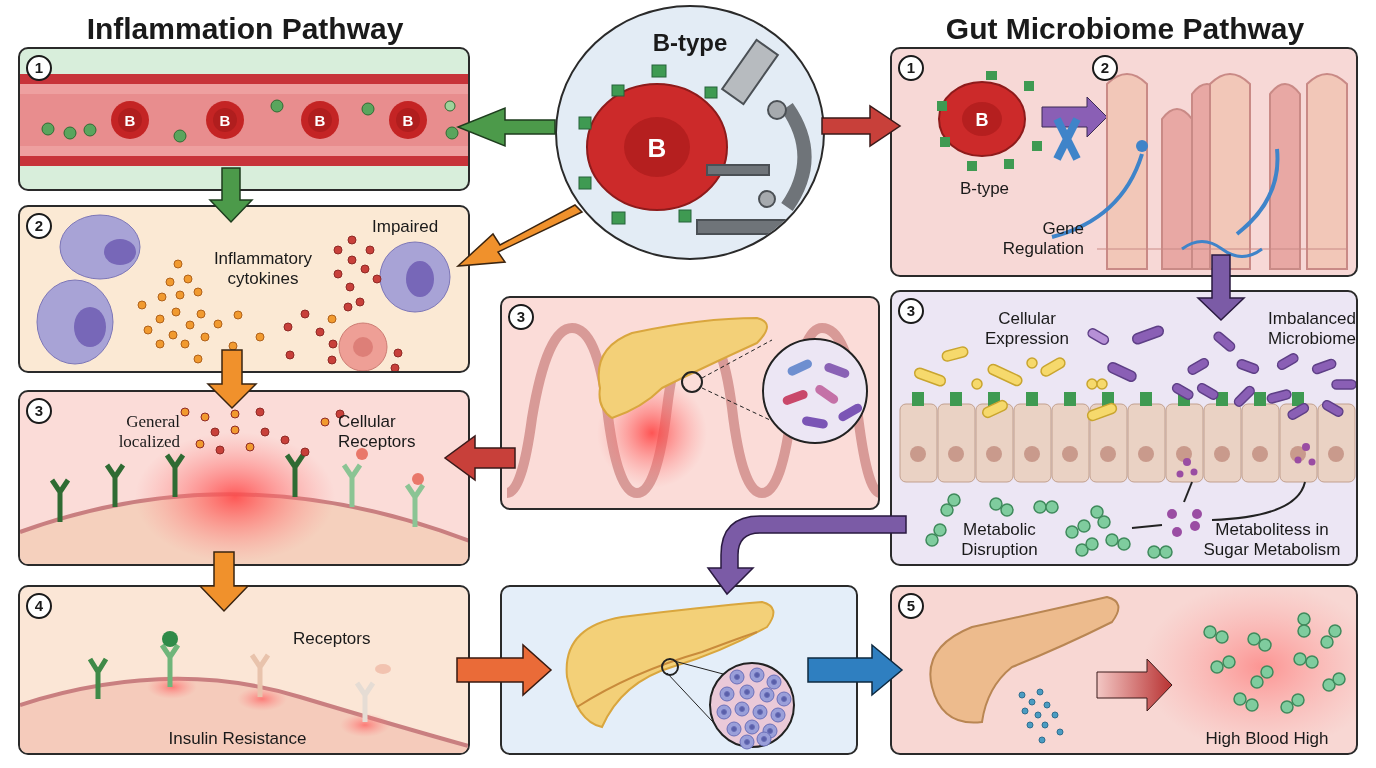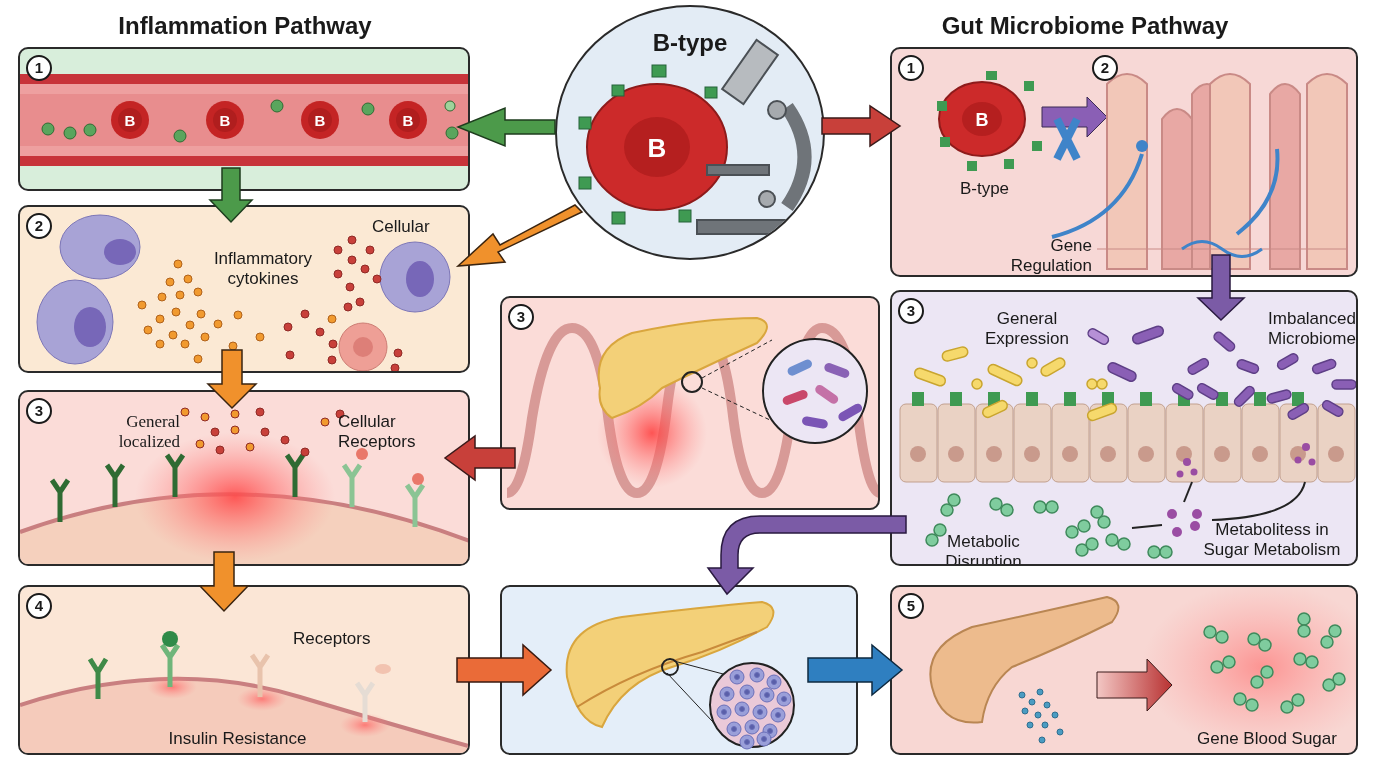--- a/index.html
+++ b/index.html
@@ -1,30 +1,30 @@
 <!DOCTYPE html>
 <html><head>
 <meta charset="utf-8">
 <style>
   html,body{margin:0;padding:0;background:#ffffff;}
   body{width:1376px;height:768px;position:relative;overflow:hidden;font-family:"Liberation Sans",sans-serif;color:#1a1a1a;}
-  .title{position:absolute;font-size:24px;font-weight:bold;text-align:center;}
+  .title{position:absolute;font-size:30px;font-weight:bold;text-align:center;}
   .panel{position:absolute;border:2px solid #2a2a2a;border-radius:10px;overflow:hidden;box-sizing:border-box;}
   .num{position:absolute;left:6px;top:6px;width:22px;height:22px;border:2px solid #1a1a1a;border-radius:50%;background:#fff;font-weight:bold;font-size:15px;text-align:center;line-height:22px;z-index:3;}
   .lbl{position:absolute;font-size:17px;line-height:20px;z-index:3;}
   .lbl.c{text-align:center;}
   .lbl.r{text-align:right;}
   svg{position:absolute;left:0;top:0;}
   .ovl{position:absolute;left:0;top:0;pointer-events:none;}
 </style>
 </head>
 <body>
 
 <div class="title" style="left:20px;top:12px;width:450px;">Inflammation Pathway</div>
-<div class="title" style="left:860px;top:12px;width:450px;">Gut Microbiome Pathway</div>
+<div class="title" style="left:900px;top:12px;width:450px;">Gut Microbiome Pathway</div>
 
 <div class="panel" style="left:18px;top:47px;width:452px;height:144px;background:#d8eedb;">
   <div class="num">1</div>
   <svg width="452" height="144">
     <rect x="0" y="25" width="452" height="92" fill="#c7343a"></rect>
     <rect x="0" y="35" width="452" height="72" fill="#eea0a0"></rect>
     <rect x="0" y="45" width="452" height="52" fill="#e88d8e"></rect>
     <g>
       <g transform="translate(110,71)">
           <circle r="19" fill="#c42424"></circle>
@@ -118,21 +118,21 @@
         <circle cx="268" cy="120" r="4"></circle>
         <circle cx="300" cy="125" r="4"></circle>
         <circle cx="313" cy="137" r="4"></circle>
         <circle cx="270" cy="148" r="4"></circle>
         <circle cx="312" cy="153" r="4"></circle>
         <circle cx="378" cy="146" r="4"></circle>
         <circle cx="375" cy="161" r="4"></circle>
     </g>
   </svg>
   <div class="lbl c" style="left:178px;top:42px;width:130px;">Inflammatory cytokines</div>
-  <div class="lbl" style="left:352px;top:10px;">Cellular</div>
+  <div class="lbl" style="left:352px;top:10px;">Impaired</div>
 </div>
 
 <div class="panel" style="left:18px;top:390px;width:452px;height:176px;background:#fbdcd8;">
   <div class="num">3</div>
   <svg width="452" height="176">
     <defs>
         <radialGradient id="glow1">
           <stop offset="0" stop-color="#ff4a4a" stop-opacity="0.9"></stop>
           <stop offset="1" stop-color="#ff8a8a" stop-opacity="0"></stop>
         </radialGradient>
@@ -326,21 +326,21 @@
       <path d="M378 220 L378 45 Q393 25 408 45 L408 220 Z" fill="#e8a8a4"></path>
       <path d="M415 220 L415 35 Q435 15 455 35 L455 220 Z"></path>
     </g>
     <path d="M205 200 L455 200" stroke="#c98a86"></path>
     <path d="M160 188 Q230 170 250 105" fill="none" stroke="#3f84c9" stroke-width="4"></path>
     <path d="M345 185 Q390 150 385 100" fill="none" stroke="#3f84c9" stroke-width="4"></path>
     <circle cx="250" cy="97" r="6" fill="#3f84c9"></circle>
     <path d="M290 200 Q310 185 330 200 Q350 215 370 200" fill="none" stroke="#3f84c9" stroke-width="3"></path>
   </svg>
   <div class="lbl c" style="left:55px;top:130px;width:75px;">B-type</div>
-  <div class="lbl r" style="left:80px;top:170px;width:120px;margin-top:17px;">Gene Regulation</div>
+  <div class="lbl r" style="left:72px;top:170px;width:120px;">Gene Regulation</div>
 </div>
 
 <div class="panel" style="left:890px;top:290px;width:468px;height:276px;background:#ece6f4;">
   <div class="num">3</div>
   <svg width="468" height="276">
     <g id="epithelium">
         <rect x="8" y="112" width="37" height="78" rx="6" fill="#ead2c4" stroke="#c2a08e"></rect>
         <circle cx="26" cy="162" r="8" fill="#c99a8c"></circle>
         <rect x="20" y="100" width="12" height="14" fill="#3f9a52"></rect>
         <rect x="46" y="112" width="37" height="78" rx="6" fill="#ead2c4" stroke="#c2a08e"></rect>
@@ -434,23 +434,23 @@
         <circle cx="205" cy="220" r="6"></circle>
         <circle cx="212" cy="230" r="6"></circle>
         <circle cx="220" cy="248" r="6"></circle>
         <circle cx="232" cy="252" r="6"></circle>
         <circle cx="190" cy="258" r="6"></circle>
         <circle cx="200" cy="252" r="6"></circle>
         <circle cx="262" cy="260" r="6"></circle>
         <circle cx="274" cy="260" r="6"></circle>
     </g>
   </svg>
-  <div class="lbl c" style="left:85px;top:17px;width:100px;">General Expression</div>
+  <div class="lbl c" style="left:85px;top:17px;width:100px;">Cellular Expression</div>
   <div class="lbl r" style="left:366px;top:17px;width:108px;text-align:center;">Imbalanced Microbiome</div>
-  <div class="lbl c" style="left:44px;top:228px;width:95px;margin-top:12px;">Metabolic Disruption</div>
+  <div class="lbl c" style="left:60px;top:228px;width:95px;">Metabolic Disruption</div>
   <div class="lbl c" style="left:300px;top:228px;width:160px;">Metabolitess in Sugar Metabolism</div>
 </div>
 
 <div class="panel" style="left:890px;top:585px;width:468px;height:170px;background:#f8d7d3;">
   <div class="num">5</div>
   <svg width="468" height="170">
     <defs>
       <radialGradient id="glow5">
           <stop offset="0" stop-color="#ff5e5e" stop-opacity="0.55"></stop>
           <stop offset="1" stop-color="#ff8a8a" stop-opacity="0"></stop>
@@ -492,21 +492,21 @@
         <circle cx="408" cy="72" r="6"></circle>
         <circle cx="420" cy="75" r="6"></circle>
         <circle cx="437" cy="98" r="6"></circle>
         <circle cx="447" cy="92" r="6"></circle>
         <circle cx="348" cy="112" r="6"></circle>
         <circle cx="360" cy="118" r="6"></circle>
         <circle cx="395" cy="120" r="6"></circle>
         <circle cx="406" cy="113" r="6"></circle>
     </g>
   </svg>
-  <div class="lbl c" style="left:295px;top:142px;width:160px;">Gene Blood Sugar</div>
+  <div class="lbl c" style="left:295px;top:142px;width:160px;">High Blood High</div>
 </div>
 
 <svg class="ovl" width="1376" height="768">
   <path d="M555 120 L505 120 L505 108 L458 127 L505 146 L505 134 L555 134 Z" fill="#4c9a4a" stroke="#1e3d1e" stroke-width="1.5"></path>
   <path d="M222 168 L240 168 L240 200 L252 200 L231 222 L210 200 L222 200 Z" fill="#4c9a4a" stroke="#1e3d1e" stroke-width="1.5"></path>
   <path d="M575 205 L500 245 L493 234 L458 266 L505 262 L498 252 L582 212 Z" fill="#f0912c" stroke="#3a2410" stroke-width="1.5"></path>
   <path d="M822 118 L870 118 L870 106 L900 126 L870 146 L870 134 L822 134 Z" fill="#c8403a" stroke="#3a1a1a" stroke-width="1.5"></path>
   <path d="M222 350 L242 350 L242 384 L256 384 L232 408 L208 384 L222 384 Z" fill="#f0912c" stroke="#3a2410" stroke-width="1.5"></path>
   <path d="M515 448 L475 448 L475 436 L445 458 L475 480 L475 468 L515 468 Z" fill="#c8403a" stroke="#3a1a1a" stroke-width="1.5"></path>
   <path d="M214 552 L234 552 L234 586 L248 586 L224 611 L200 586 L214 586 Z" fill="#f0912c" stroke="#3a2410" stroke-width="1.5"></path>

